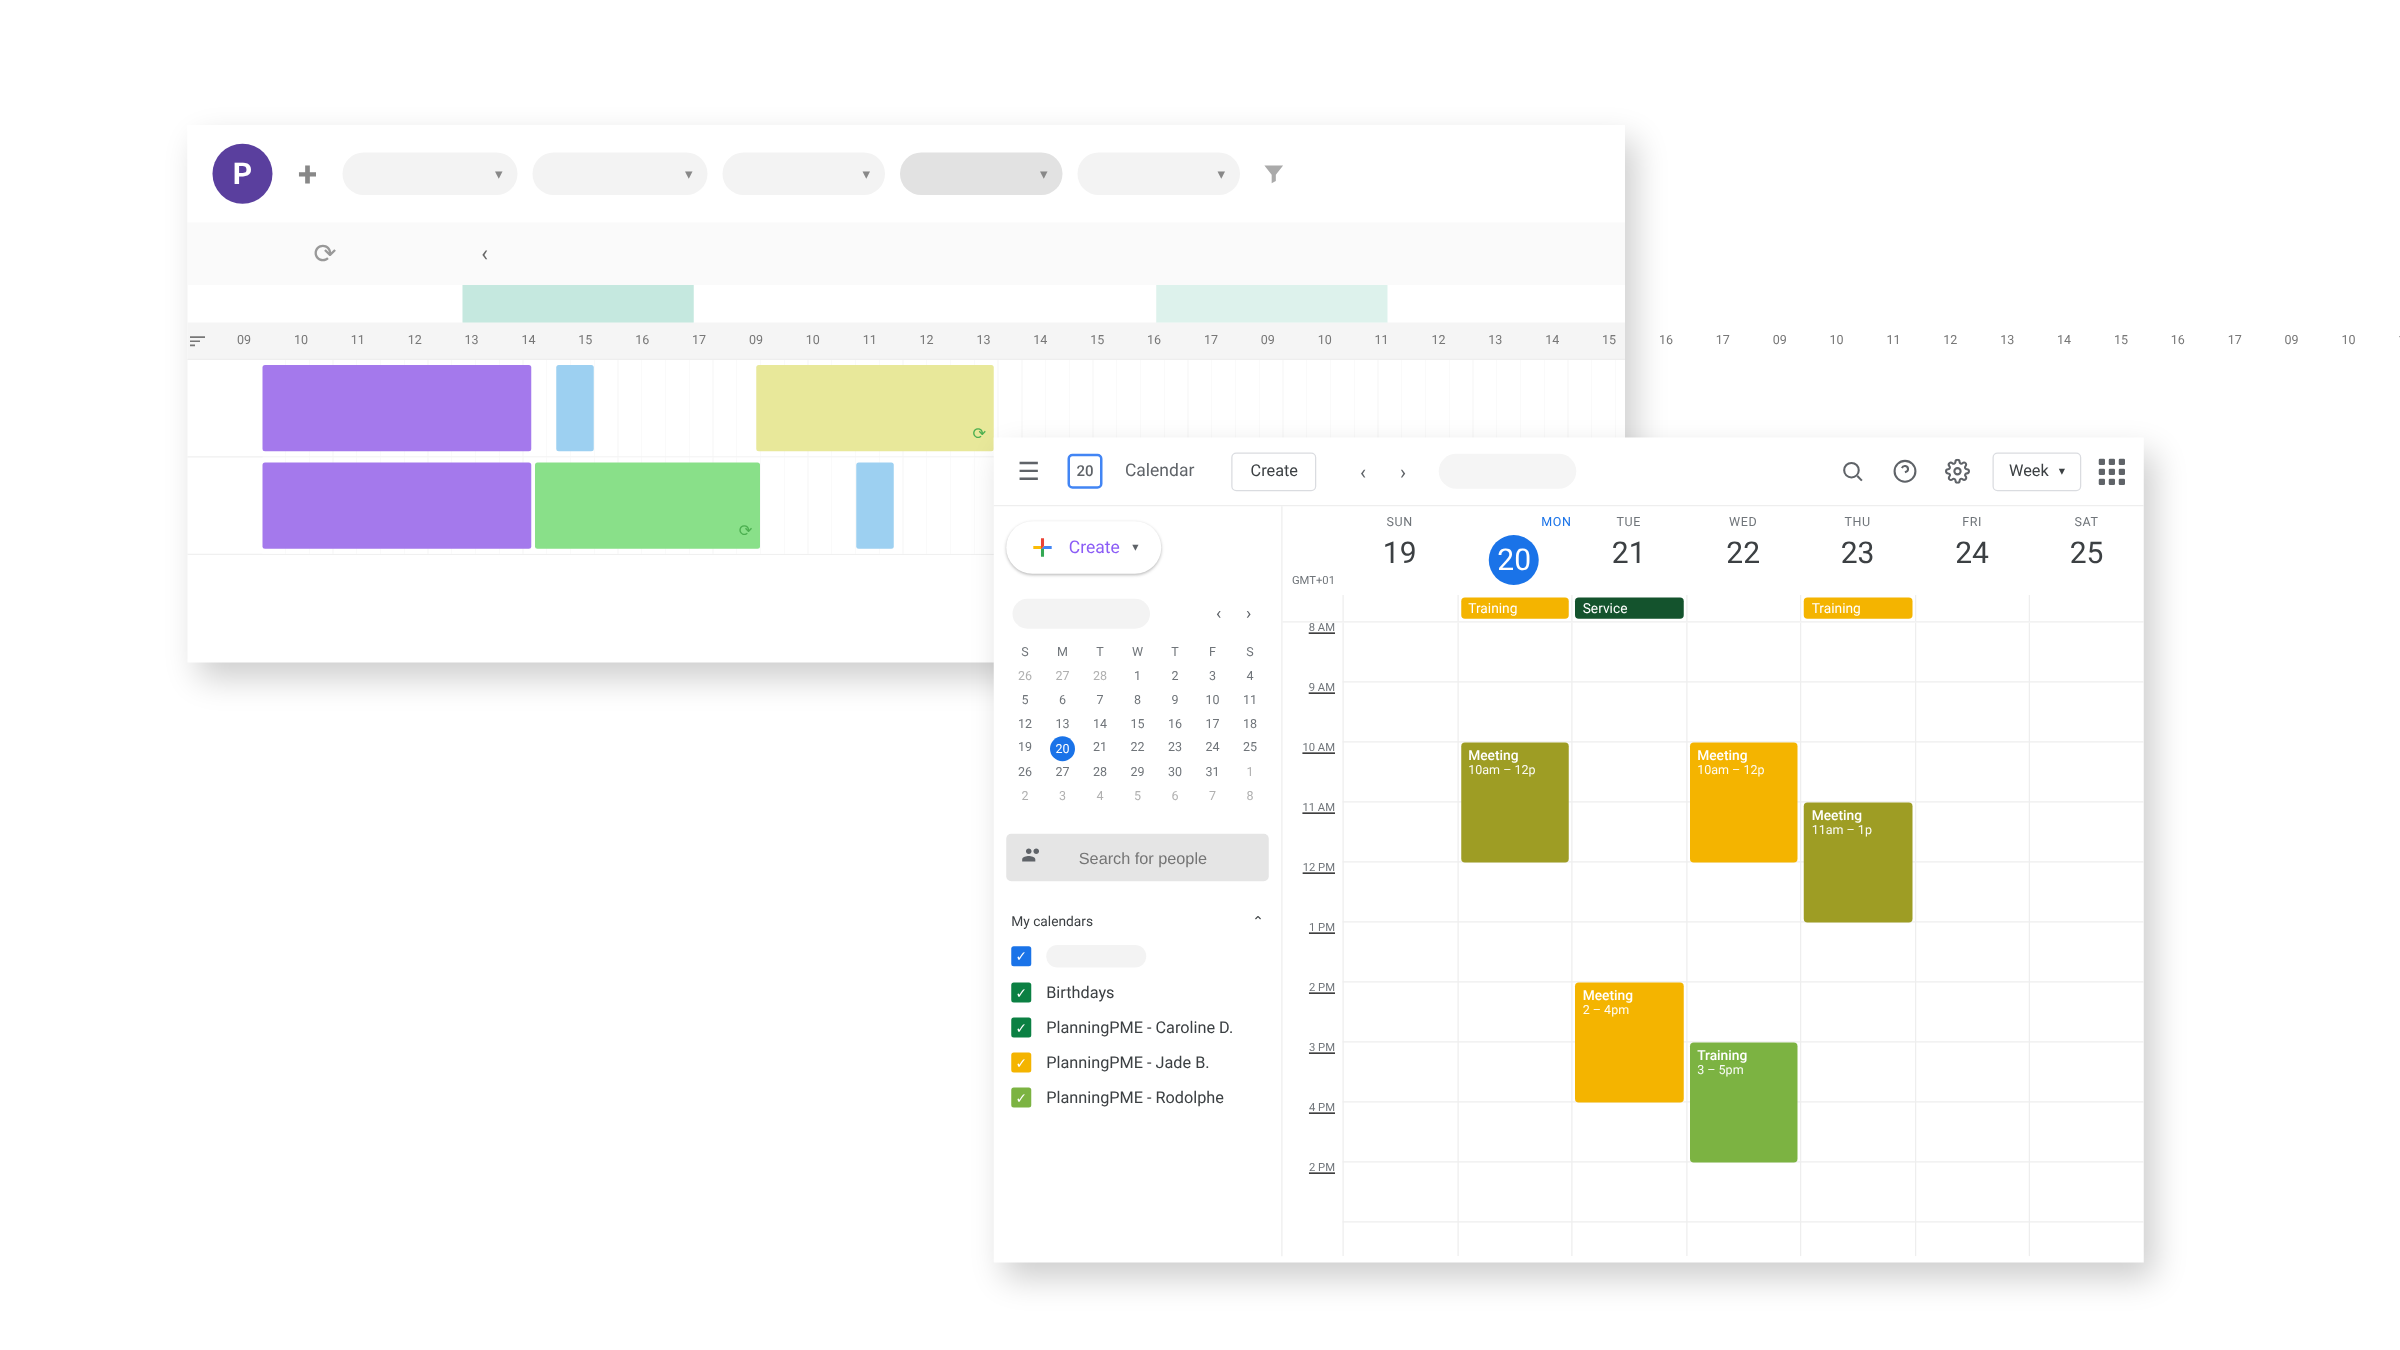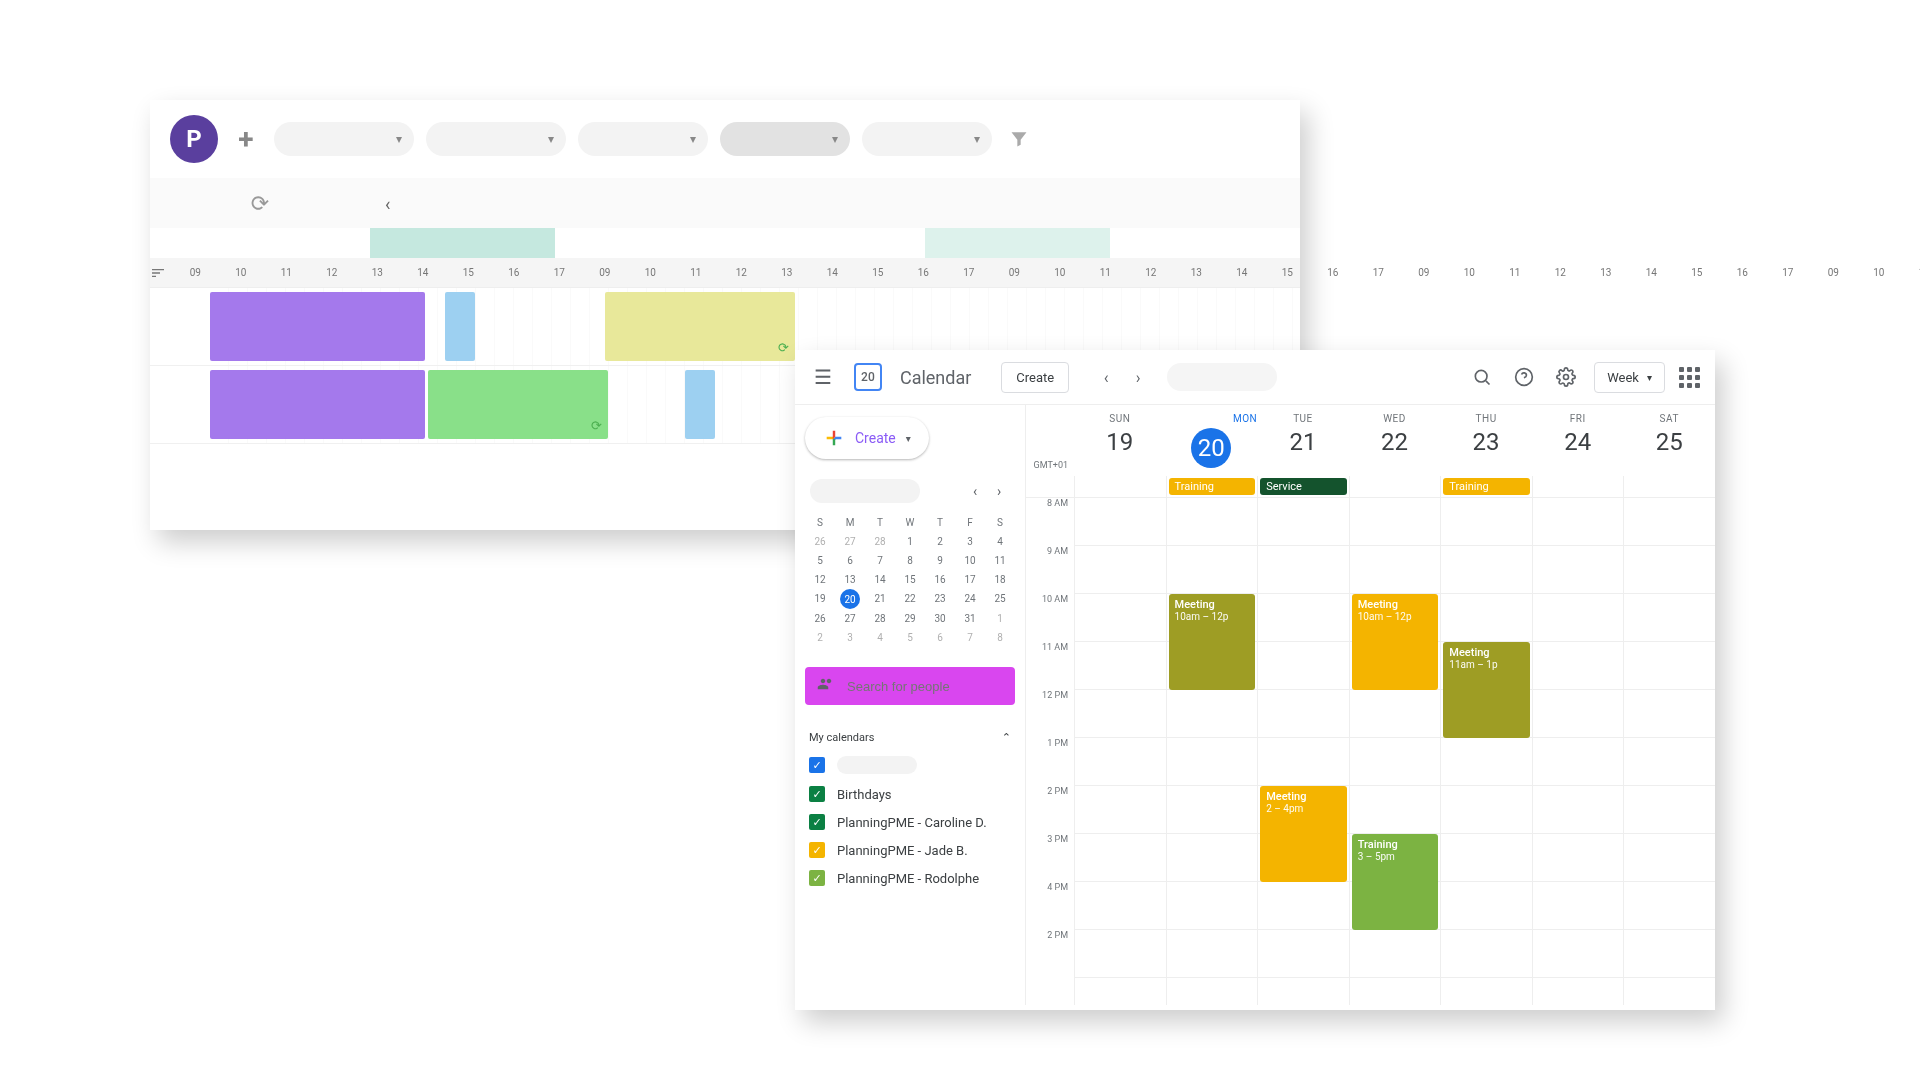--- a/index.html
+++ b/index.html
@@ -201,21 +201,21 @@
 .gcal-logo-box {
   width: 28px; height: 28px;
   border: 2px solid #4285f4;
   border-radius: 4px;
   display: flex; align-items: center; justify-content: center;
   font-size: 12px;
   font-weight: 500;
   color: #5f6368;
   position: relative;
 }
-.gcal-title { font-size: 18px; color: #5f6368; text-align: center; }
+.gcal-title { font-size: 14px; color: #5f6368; text-align: center; }
 .gcal-today-btn {
   border: 1px solid #dadce0;
   border-radius: 4px;
   padding: 7px 14px;
   font-size: 13px;
   color: #3c4043;
   cursor: pointer;
   margin-left: 15px;
 }
 .gcal-nav-arrows { display: flex; gap: 4px; margin-left: 8px;}
@@ -322,24 +322,24 @@
   background: #1a73e8;
   color: #fff;
   border-radius: 50%;
   width: 20px; height: 20px;
   margin: 0 auto;
   display: flex; align-items: center; justify-content: center;
 }
 
 .gcal-search-people {
   display: flex; align-items: center;
-  background: #d946ef;
+  background: #e5e5e5;
   border-radius: 4px;
   padding: 8px 12px;
-  gap: 12px;
+  gap: 28px;
   margin-bottom: 20px;
 }
 .gcal-search-people input {
   border: none; background: transparent;
   outline: none; font-size: 13px; flex: 1;
   color: #3c4043;
 }
 
 .gcal-section-title {
   display: flex; justify-content: space-between; align-items: center;
@@ -404,20 +404,21 @@
   white-space: nowrap;
   overflow: hidden;
 }
 .gcal-chip.green { background: #14532d; }
 
 .gcal-grid {
   flex: 1;
   display: flex;
   position: relative;
   overflow: hidden;
+  text-decoration: underline;
 }
 .gcal-hours-col {
   width: 48px;
   font-size: 9px;
   color: #70757a;
   text-align: right;
   padding-right: 6px;
 }
 .gcal-hours-col div { height: 48px; }
 .gcal-grid-cols {

